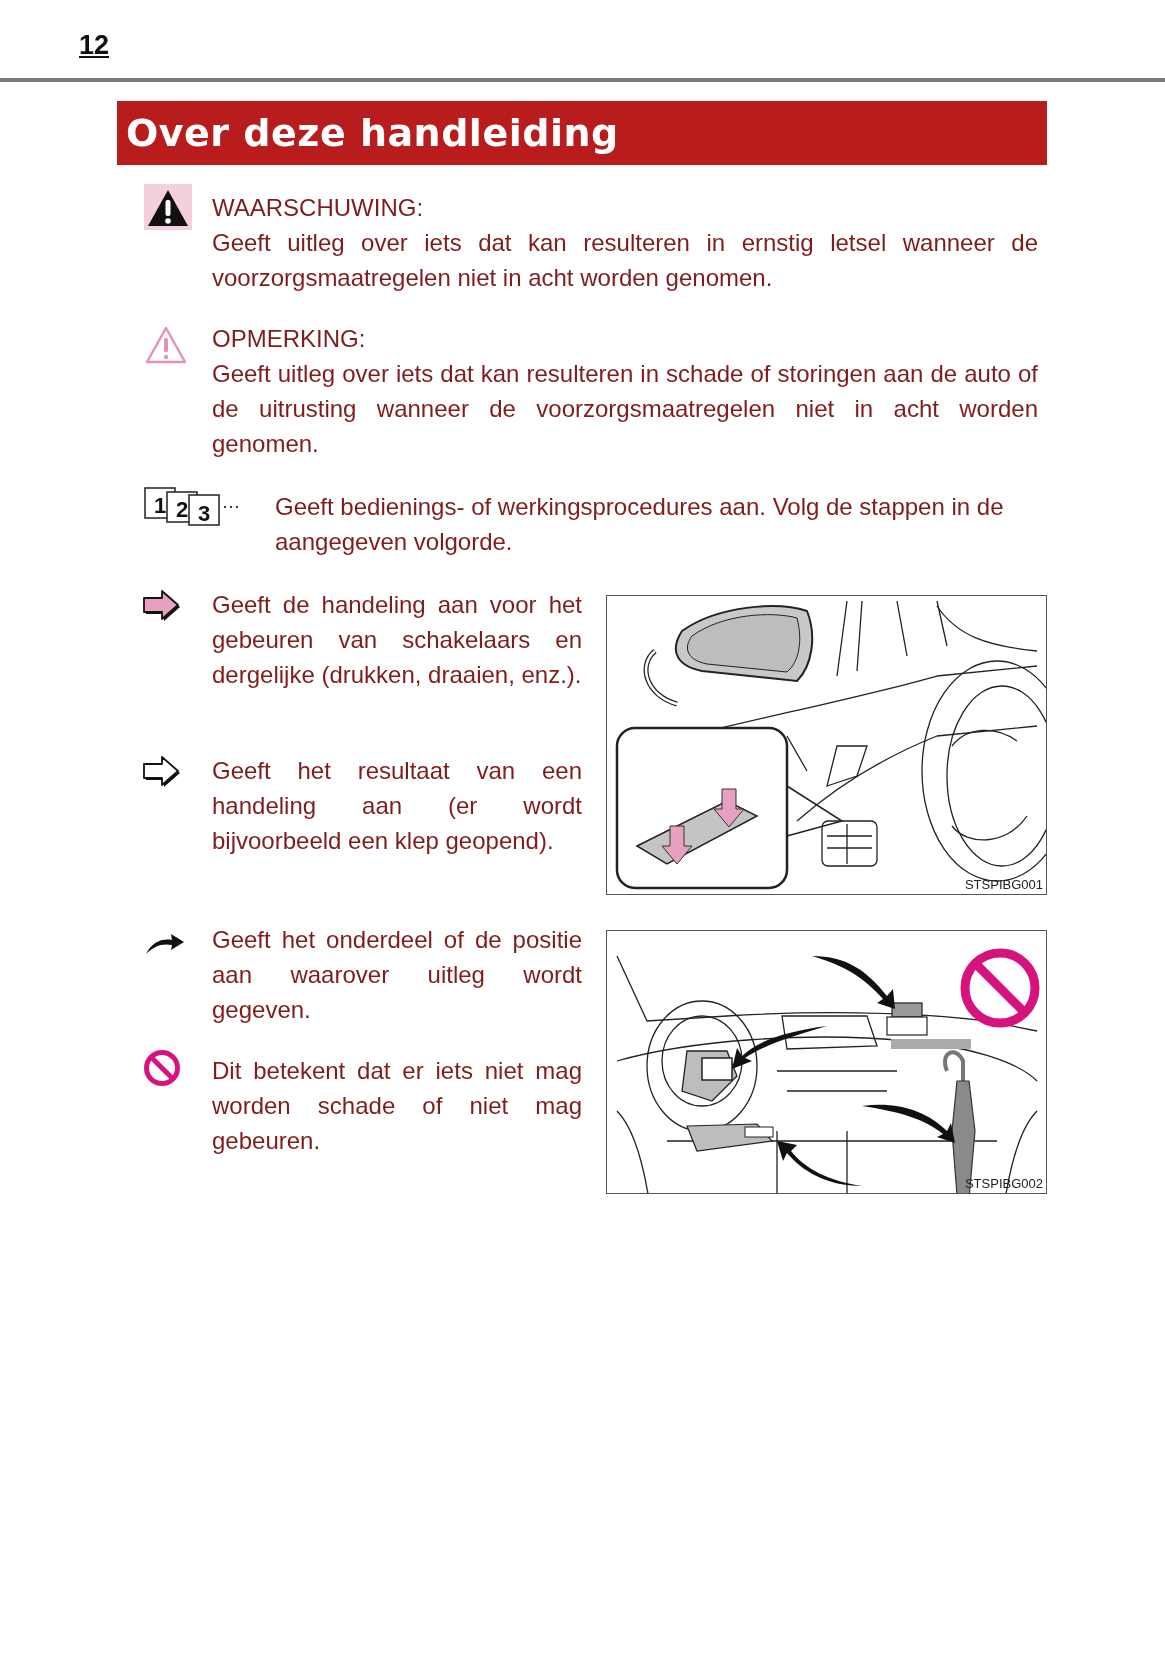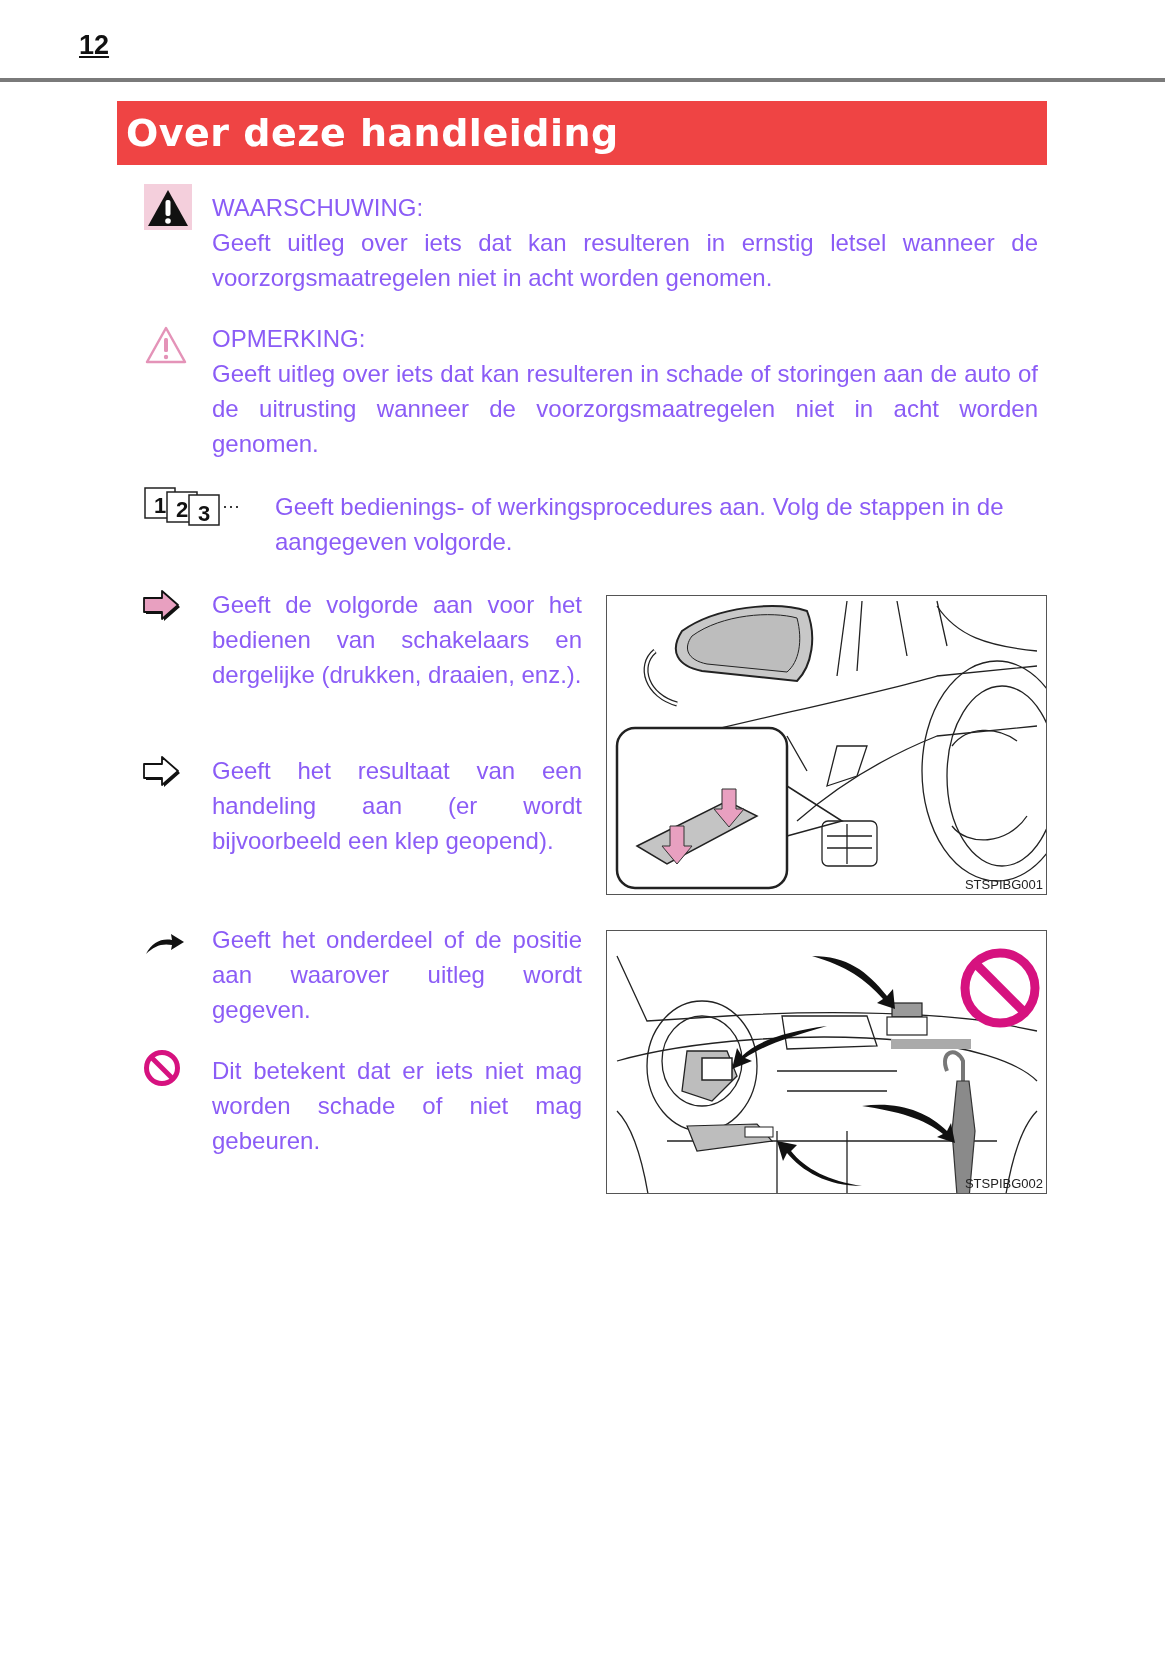--- a/index.html
+++ b/index.html
@@ -1,25 +1,25 @@
 <!DOCTYPE html>
 <html><head>
 <meta charset="utf-8">
 <style>
   html, body { margin: 0; padding: 0; background: #ffffff; }
   body { width: 1165px; height: 1653px; position: relative; overflow: hidden;
          font-family: "Liberation Sans", sans-serif; color: #1a1a1a; }
   .page-number { position: absolute; left: 79px; top: 30px; font-size: 27px; font-weight: bold;
                  font-family: "Liberation Sans", sans-serif; color: #111; text-decoration: underline; }
   .top-rule { position: absolute; left: 0; top: 78px; width: 1165px; height: 4px; background: #7a7a7a; }
-  .title-bar { position: absolute; left: 117px; top: 101px; width: 930px; height: 64px; background: #ef4444;
+  .title-bar { position: absolute; left: 117px; top: 101px; width: 930px; height: 64px; background: #b91c1c;
                box-sizing: border-box; padding-left: 9px; }
   .title-bar h1 { margin: 0; font-size: 38px; line-height: 64px; font-weight: bold; color: #ffffff;
                   font-family: "DejaVu Sans", sans-serif; letter-spacing: 0.5px; }
-  .para { position: absolute; font-size: 24px; line-height: 35px; color: #8b5cf6; }
+  .para { position: absolute; font-size: 24px; line-height: 35px; color: #7f1d1d; }
   .para p { margin: 0; }
   .justify { text-align: justify; text-align-last: left; }
   .icon { position: absolute; }
   .caption { position: absolute; font-size: 13px; color: #222; font-family: "Liberation Sans", sans-serif; }
   .figure { position: absolute; border: 1.5px solid #555; background: #fff; box-sizing: border-box; overflow: hidden; }
 </style>
 </head>
 <body>
 
 <div class="page-number">12</div>
@@ -69,21 +69,21 @@
   <p>Geeft bedienings- of werkingsprocedures aan. Volg de stappen in de aangegeven volgorde.</p>
 </div>
 
 <div class="icon" style="left:142px; top:590px; width:42px; height:34px;">
   <svg width="42" height="34" viewBox="0 0 42 34">
     <polygon points="4,10 22,10 22,3 38,17 22,31 22,24 4,24" fill="#111"></polygon>
     <polygon points="2,8 20,8 20,1 36,15 20,29 20,22 2,22" fill="#e8a0c0" stroke="#111" stroke-width="1.8" stroke-linejoin="round"></polygon>
   </svg>
 </div>
 <div class="para" style="left:212px; top:587px; width:370px;">
-  <p class="justify">Geeft de volgorde aan voor het bedienen van schakelaars en dergelijke (drukken, draaien, enz.).</p>
+  <p class="justify">Geeft de handeling aan voor het gebeuren van schakelaars en dergelijke (drukken, draaien, enz.).</p>
 </div>
 
 <div class="icon" style="left:142px; top:756px; width:42px; height:34px;">
   <svg width="42" height="34" viewBox="0 0 42 34">
     <polygon points="4,10 22,10 22,3 38,17 22,31 22,24 4,24" fill="#111"></polygon>
     <polygon points="2,8 20,8 20,1 36,15 20,29 20,22 2,22" fill="#fff" stroke="#111" stroke-width="1.8" stroke-linejoin="round"></polygon>
   </svg>
 </div>
 <div class="para" style="left:212px; top:753px; width:370px;">
   <p class="justify">Geeft het resultaat van een handeling aan (er wordt bijvoorbeeld een klep geopend).</p>

